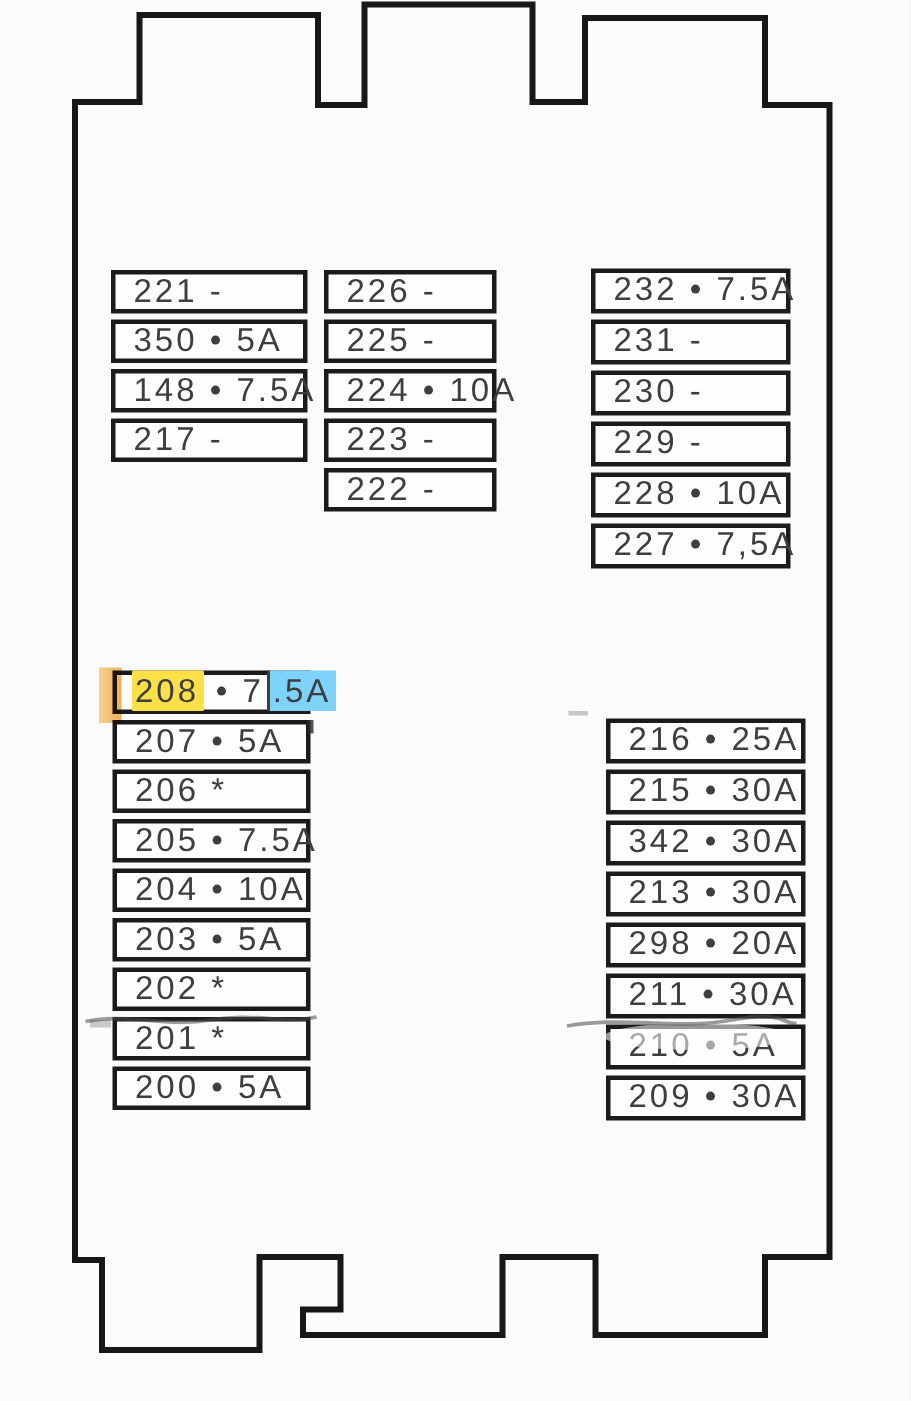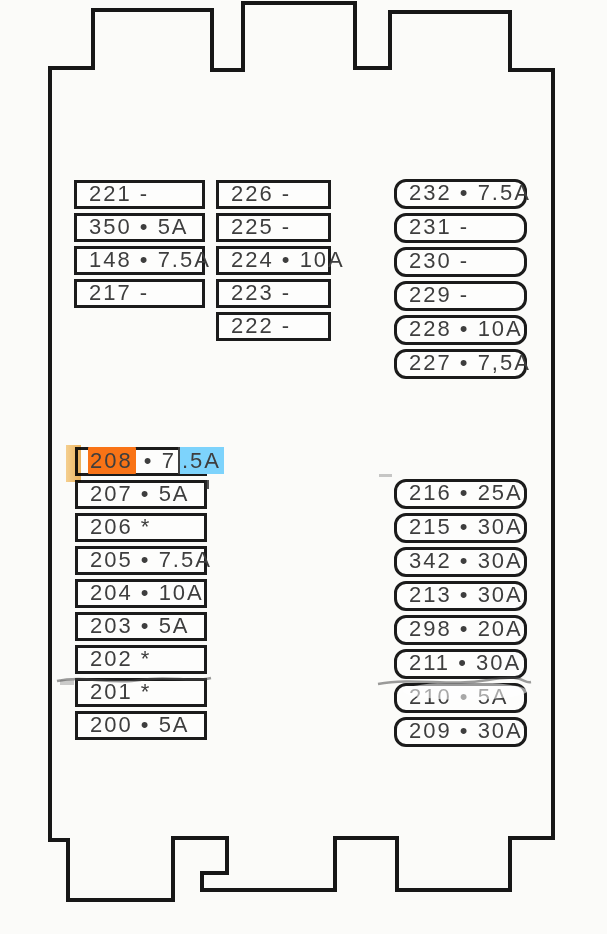--- a/index.html
+++ b/index.html
@@ -24,41 +24,41 @@
     position:relative;
     box-sizing:border-box;
     height:29px;
     border:3px solid #1b1b1b;
     background:#fdfdfc;
     margin-bottom:4px;
     display:flex;
     align-items:center;
     padding-left:12px;
   }
-  .fuse-group.tall .fuse-row{height:30px;border-radius:12px;}
+  .fuse-group.tall .fuse-row{height:30px;}
   .fuse-label{
     font-size:22px;
     letter-spacing:2px;
     color:#3e3e3e;
     white-space:nowrap;
     line-height:1;
     transform:translateY(-1px);
   }
   
   .hl-bar{
     position:absolute;
     left:-12px;top:-5px;
     width:15px;height:37px;
     background:linear-gradient(to right,#f3c77d,#e9a53f);
     opacity:0.85;
     mix-blend-mode:multiply;
     z-index:4;
   }
   .hl-num{
-    background:#f97316;
+    background:#fde047;
     mix-blend-mode:multiply;
     padding:1px 3px 1px 2px;
     margin-left:-2px;
     border-radius:1px;
     margin-top:22px;
   }
   .gray-smudge{
     background:#7dd3fc;
     mix-blend-mode:multiply;
     border-left:2px solid #3f3f3f;
@@ -153,21 +153,21 @@
         <span class="fuse-label">202 *</span>
       </div>
       <div class="fuse-row">
         <span class="fuse-label">201 *</span>
       </div>
       <div class="fuse-row">
         <span class="fuse-label">200 • 5A</span>
       </div>
     </div>
 
-  <div class="fuse-group tall" style="left:394px;top:479px;width:133px">
+  <div class="fuse-group tall" style="left:404px;top:479px;width:133px">
       <div class="fuse-row">
         <span class="fuse-label">216 • 25A</span>
       </div>
       <div class="fuse-row">
         <span class="fuse-label">215 • 30A</span>
       </div>
       <div class="fuse-row">
         <span class="fuse-label">342 • 30A</span>
       </div>
       <div class="fuse-row">

